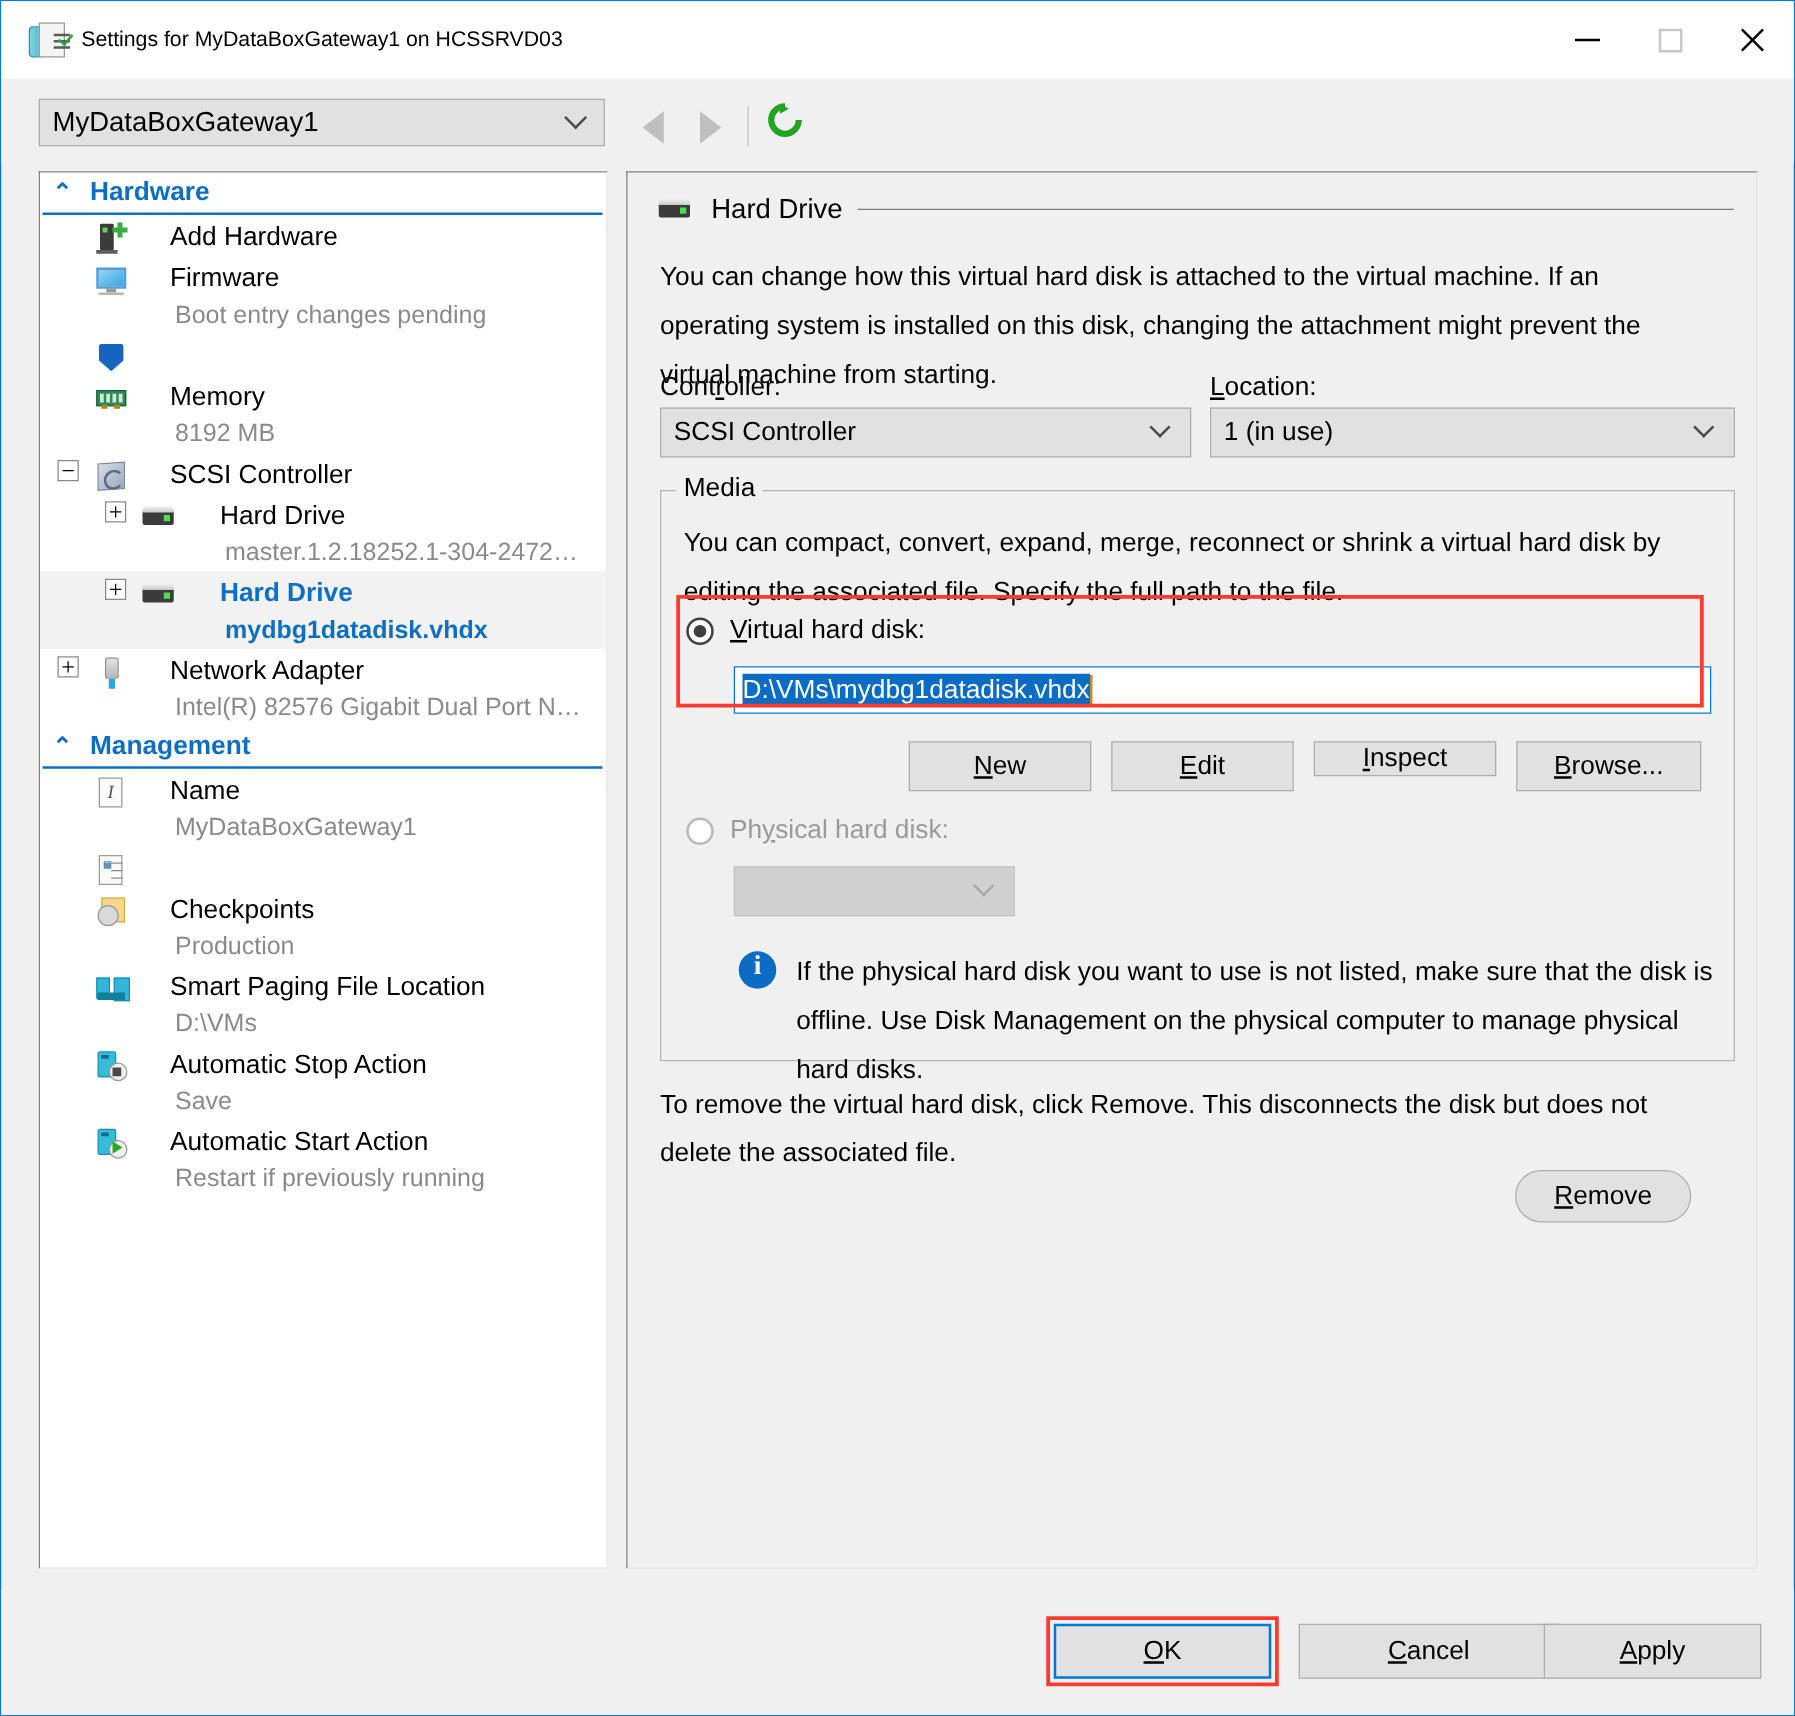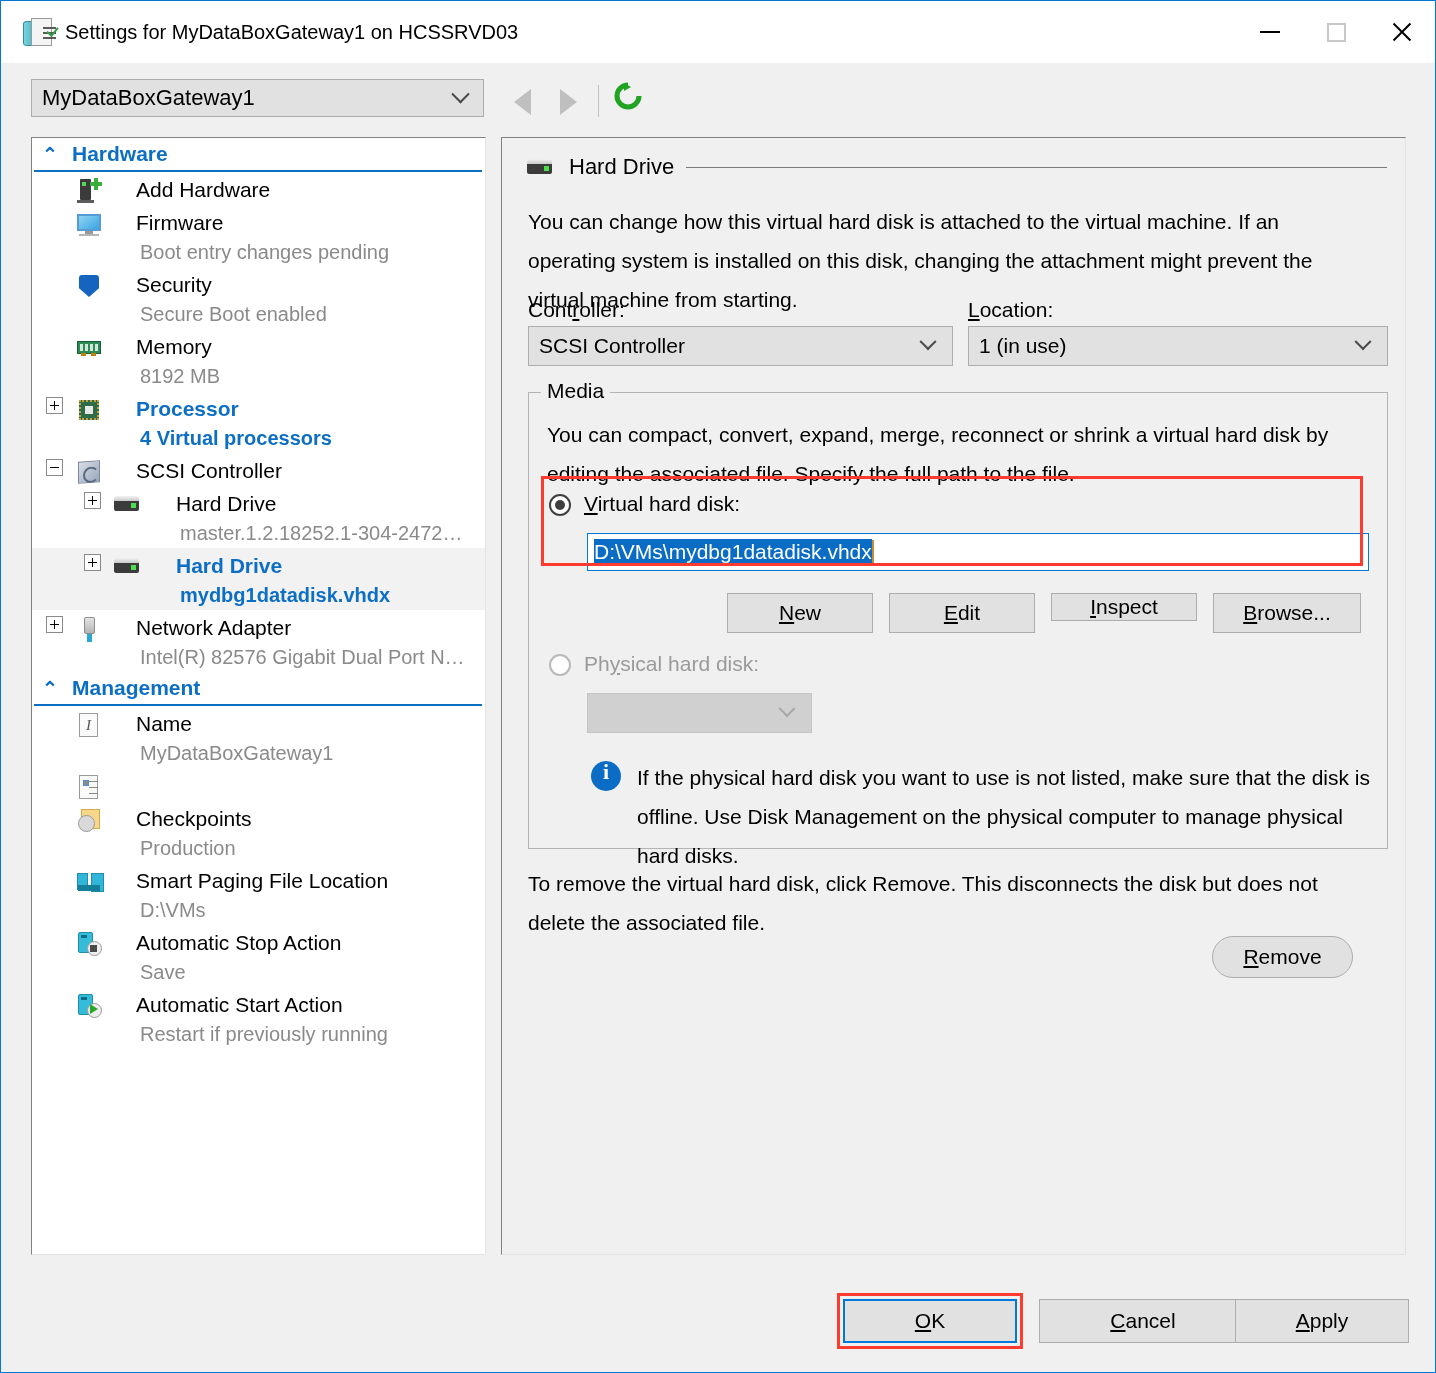--- a/index.html
+++ b/index.html
@@ -38,21 +38,21 @@
     position:absolute; left:17px; top:6px; width:7px; height:11px;
     border-right:2px solid #2f9e44; border-bottom:2px solid #2f9e44;
     transform: rotate(40deg);
   }
   .ti-cyl {
     position: absolute; left: 0px; top: 5px; width: 14px; height: 25px;
     background: linear-gradient(to right,#7fd3df,#3aafc4); border:1px solid #2e8fa3;
     border-radius: 4px / 3px;
   }
   .title-text {
-    font-size: 20px; color: #000; margin-left: 12px; white-space: nowrap;
+    font-size: 17px; color: #000; margin-left: 12px; white-space: nowrap;
   }
   .win-btns { margin-left: auto; display: flex; height: 62px; }
   .win-btn {
     width: 66px; height: 62px; display: flex; align-items: center; justify-content: center;
     background: transparent;
   }
   .gl-min { width: 20px; height: 2px; background: #000; }
   .gl-max { width: 19px; height: 19px; border: 2px solid #c8c8c8; }
   .gl-close { position: relative; width: 24px; height: 24px; }
   .gl-close::before, .gl-close::after {
@@ -378,46 +378,32 @@
         <div class="tlabels">
           <div class="tl-main">Firmware</div>
           <div class="tl-sub indent">Boot entry changes pending</div>
         </div>
       </div>
 
       <div class="titem">
         <div class="ticon l1 ic-shield">
             <i></i>
           </div>
-        <div class="tlabels">
-          <div class="tl-main">Security</div>
-          <div class="tl-sub indent">Secure Boot enabled</div>
-        </div>
       </div>
 
       <div class="titem">
         <div class="ticon l1 ic-mem">
             <i></i>
           </div>
         <div class="tlabels">
           <div class="tl-main">Memory</div>
           <div class="tl-sub indent">8192 MB</div>
         </div>
       </div>
 
-      <div class="titem">
-        <div class="expander plus"></div>
-        <div class="ticon l1 ic-cpu">
-            <i></i>
-          </div>
-        <div class="tlabels">
-          <div class="tl-main blue">Processor</div>
-          <div class="tl-sub blue indent">4 Virtual processors</div>
-        </div>
-      </div>
 
       <div class="titem">
         <div class="expander"></div>
         <div class="ticon l1 ic-scsi">
             <i></i>
           </div>
         <div class="tlabels">
           <div class="tl-main">SCSI Controller</div>
         </div>
       </div>

